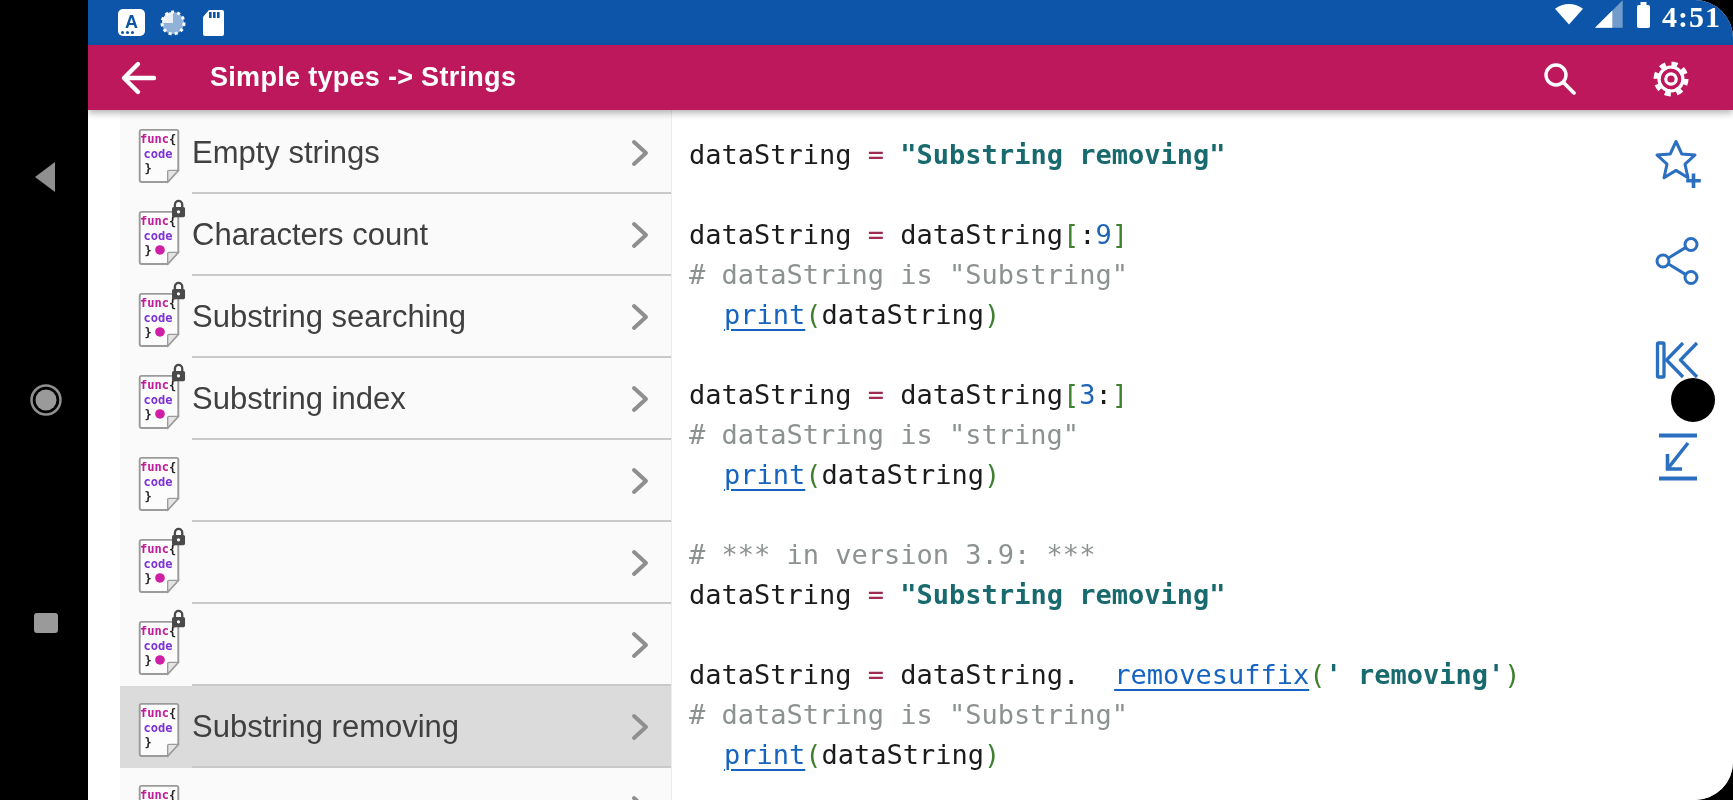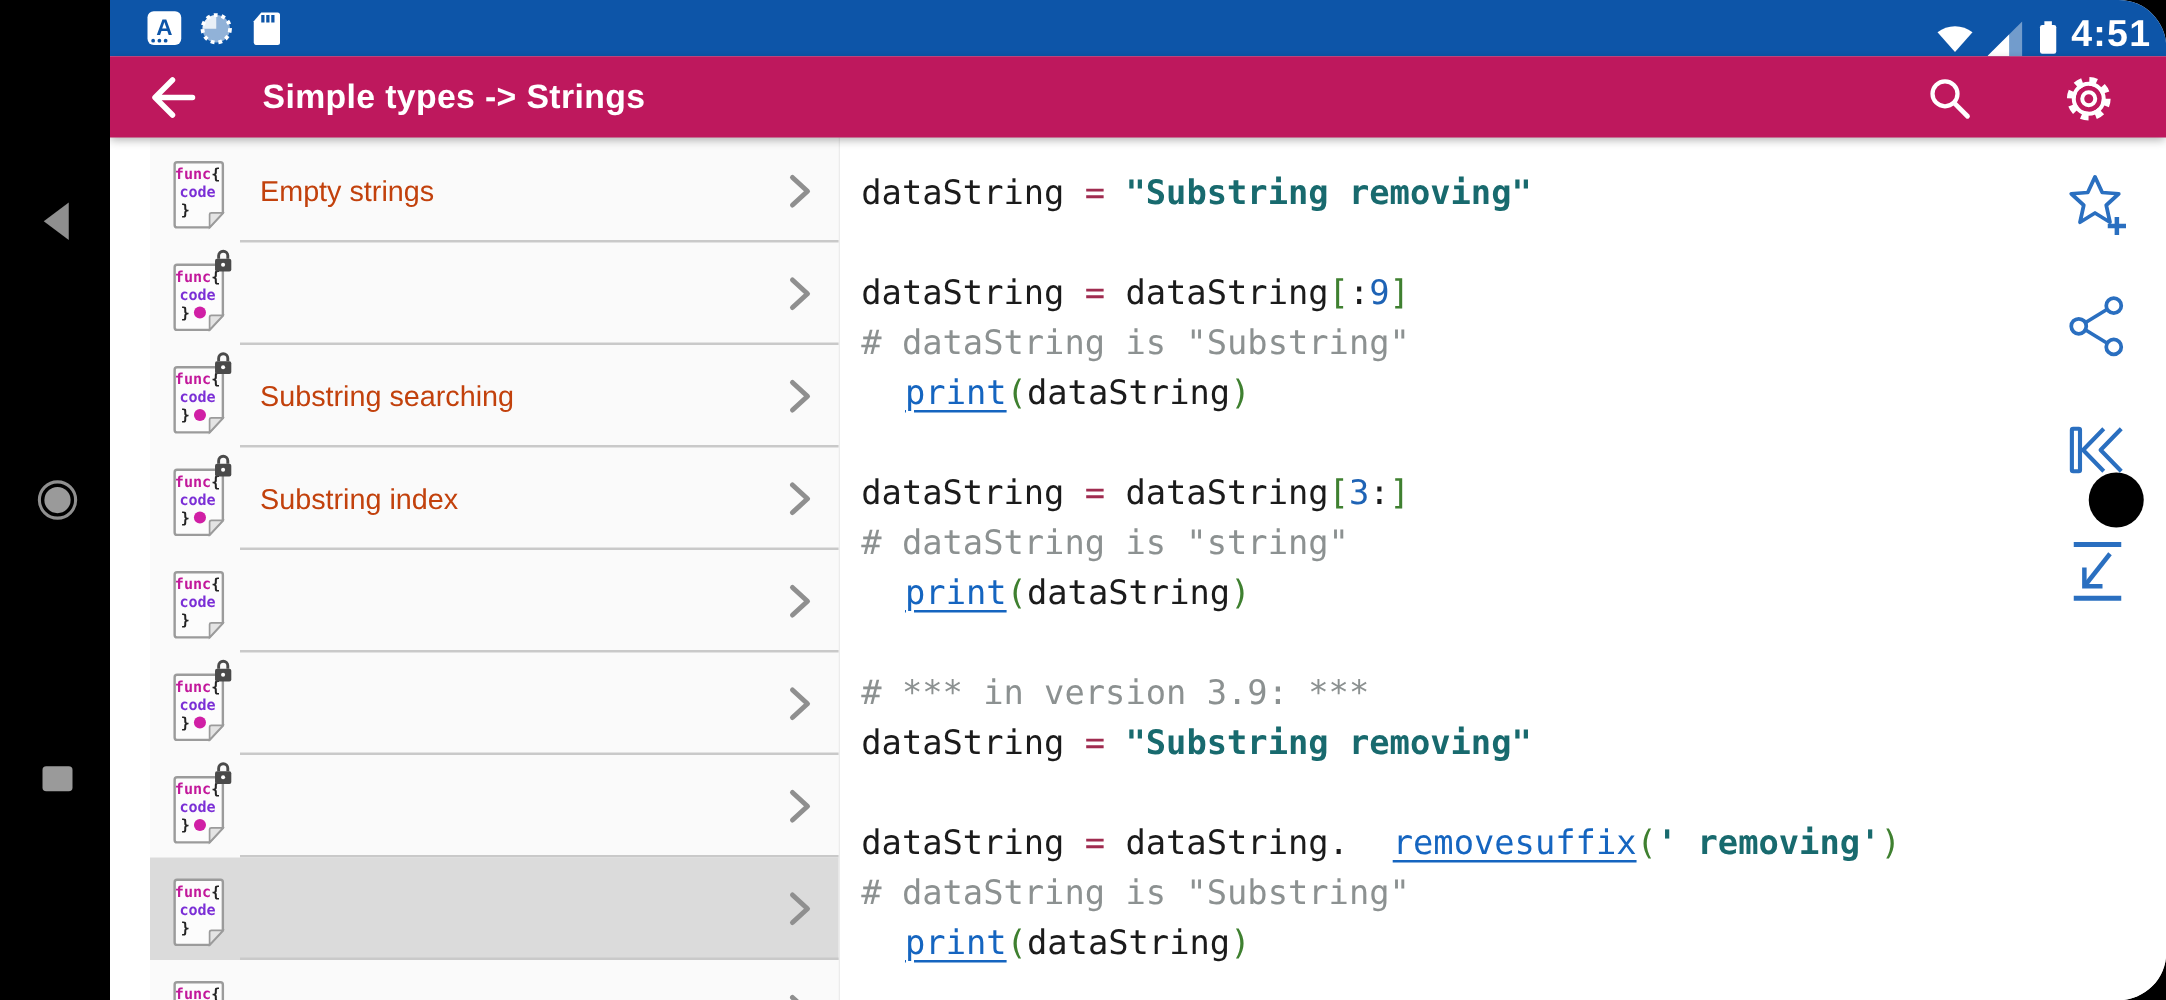--- a/index.html
+++ b/index.html
@@ -9,21 +9,21 @@
   .screen{position:absolute;left:88px;top:0;right:0;bottom:0;background:#fff;
           border-radius:0 38px 38px 0;overflow:hidden;}
 
   
   .navbar{position:absolute;left:0;top:0;width:88px;height:800px;background:#000;}
   .nav-btn{position:absolute;left:22px;width:48px;height:48px;}
 
   
   .status-bar{position:absolute;left:0;top:0;right:0;height:45px;background:#0D55A8;}
   .sb-left{position:absolute;left:30px;top:0;height:45px;display:flex;align-items:center;gap:14px;}
-  .sb-right{position:absolute;right:12px;top:0;height:45px;display:flex;align-items:flex-end;gap:9px;}
+  .sb-right{position:absolute;right:12px;top:0;height:45px;display:flex;align-items:flex-start;gap:9px;font-family:Liberation Serif, serif;}
   .sb-time{color:#fff;font-size:30px;font-weight:bold;letter-spacing:1px;}
   .app-a{width:27px;height:27px;background:#fff;border-radius:5px;position:relative;
          display:flex;align-items:center;justify-content:center;color:#0D55A8;font-weight:bold;font-size:18px;}
   .app-a i{position:absolute;left:3px;bottom:2px;width:3px;height:3px;background:#0D55A8;border-radius:50%;
            box-shadow:5px 0 0 #0D55A8,10px 0 0 #0D55A8;}
 
   
   .app-bar{position:absolute;left:0;top:45px;right:0;height:65px;background:#be185d;
            box-shadow:0 3px 7px rgba(0,0,0,.3);z-index:5;}
   .ab-title{position:absolute;left:122px;top:0;height:65px;display:flex;align-items:center;
@@ -35,21 +35,21 @@
   
   .body-row{position:absolute;left:0;top:110px;right:0;bottom:0;display:flex;padding-left:32px;}
 
   
   .list-panel{width:552px;background:#FAFAFA;border-right:1px solid #ECECEC;
               padding-top:2px;box-sizing:border-box;overflow:hidden;flex:none;}
   .list-item{position:relative;height:82px;display:flex;align-items:center;}
   .list-item.selected{background:#DBDBDB;}
   .list-item::after{content:"";position:absolute;left:72px;right:0;bottom:0;height:2px;background:#C9C9C9;}
   .doc-icon{position:absolute;left:12px;top:9px;width:54px;height:64px;overflow:visible;}
-  .list-label{position:absolute;left:88px;color:#c2410c;font-size:23px;white-space:nowrap;}
+  .list-label{position:absolute;left:72px;color:#404040;font-size:31px;white-space:nowrap;}
   .chev{position:absolute;right:16px;width:32px;height:32px;}
   .t-func{fill:#C2189B;}.t-brace{fill:#222;}.t-code{fill:#7B2FD6;}
   .doc-txt{font-family:"DejaVu Sans Mono",monospace;font-size:12.5px;font-weight:bold;}
 
   
   .code-panel{flex:1;background:#fff;padding:25px 0 0 17px;box-sizing:border-box;
               font-family:"DejaVu Sans Mono",monospace;font-size:27px;line-height:40px;white-space:pre;}
   .code-line{height:40px;}
   .tk-n{color:#1B1B1B;margin-top:16px;}
   .tk-o{color:#A02C50;}
@@ -153,20 +153,21 @@
       <text class="doc-txt" x="27" y="22" text-anchor="middle"><tspan class="t-func">func</tspan><tspan class="t-brace">{</tspan></text>
       <text class="doc-txt t-code" x="27" y="37" text-anchor="middle">code</text>
       <text class="doc-txt t-brace" x="13" y="52">}</text>
       <circle class="dot" cx="29" cy="47.5" r="5" fill="#D01FA5"></circle>
       <g class="lock">
         <path d="M44.5,3 V0.5 a3.8,3.8 0 0 1 7.6,0 V3" fill="none" stroke="#4A4A4A" stroke-width="2.4"></path>
         <rect x="41.5" y="3" width="13.5" height="10.5" rx="1.6" fill="#4A4A4A"></rect>
         <circle cx="48.2" cy="8" r="1.7" fill="#fff"></circle>
       </g>
     </svg>
+    <span class="list-label">Characters count</span>
     <svg class="chev" viewBox="0 0 32 32">
       <polyline points="11,5 23,16 11,27" fill="none" stroke="#8F8F8F" stroke-width="4" stroke-linecap="round" stroke-linejoin="round"></polyline>
     </svg>
   </div>
         <div class="list-item">
     <svg class="doc-icon" viewBox="0 0 56 64">
       <path d="M10,8 H46 Q48,8 48,10 V50 L37,62 H10 Q8,62 8,60 V10 Q8,8 10,8 Z" fill="#FCFCFC" stroke="#9B9B9B" stroke-width="2"></path>
       <path d="M48,50 L37,62 L37,51 Q37,50 38.5,50 Z" fill="#E4E4E4" stroke="#9B9B9B" stroke-width="1.4"></path>
       <text class="doc-txt" x="27" y="22" text-anchor="middle"><tspan class="t-func">func</tspan><tspan class="t-brace">{</tspan></text>
       <text class="doc-txt t-code" x="27" y="37" text-anchor="middle">code</text>
@@ -253,20 +254,21 @@
   </div>
         <div class="list-item selected">
     <svg class="doc-icon" viewBox="0 0 56 64">
       <path d="M10,8 H46 Q48,8 48,10 V50 L37,62 H10 Q8,62 8,60 V10 Q8,8 10,8 Z" fill="#FCFCFC" stroke="#9B9B9B" stroke-width="2"></path>
       <path d="M48,50 L37,62 L37,51 Q37,50 38.5,50 Z" fill="#E4E4E4" stroke="#9B9B9B" stroke-width="1.4"></path>
       <text class="doc-txt" x="27" y="22" text-anchor="middle"><tspan class="t-func">func</tspan><tspan class="t-brace">{</tspan></text>
       <text class="doc-txt t-code" x="27" y="37" text-anchor="middle">code</text>
       <text class="doc-txt t-brace" x="13" y="52">}</text>
 
     </svg>
+    <span class="list-label">Substring removing</span>
     <svg class="chev" viewBox="0 0 32 32">
       <polyline points="11,5 23,16 11,27" fill="none" stroke="#8F8F8F" stroke-width="4" stroke-linecap="round" stroke-linejoin="round"></polyline>
     </svg>
   </div>
         <div class="list-item">
     <svg class="doc-icon" viewBox="0 0 56 64">
       <path d="M10,8 H46 Q48,8 48,10 V50 L37,62 H10 Q8,62 8,60 V10 Q8,8 10,8 Z" fill="#FCFCFC" stroke="#9B9B9B" stroke-width="2"></path>
       <path d="M48,50 L37,62 L37,51 Q37,50 38.5,50 Z" fill="#E4E4E4" stroke="#9B9B9B" stroke-width="1.4"></path>
       <text class="doc-txt" x="27" y="22" text-anchor="middle"><tspan class="t-func">func</tspan><tspan class="t-brace">{</tspan></text>
       <text class="doc-txt t-code" x="27" y="37" text-anchor="middle">code</text>

